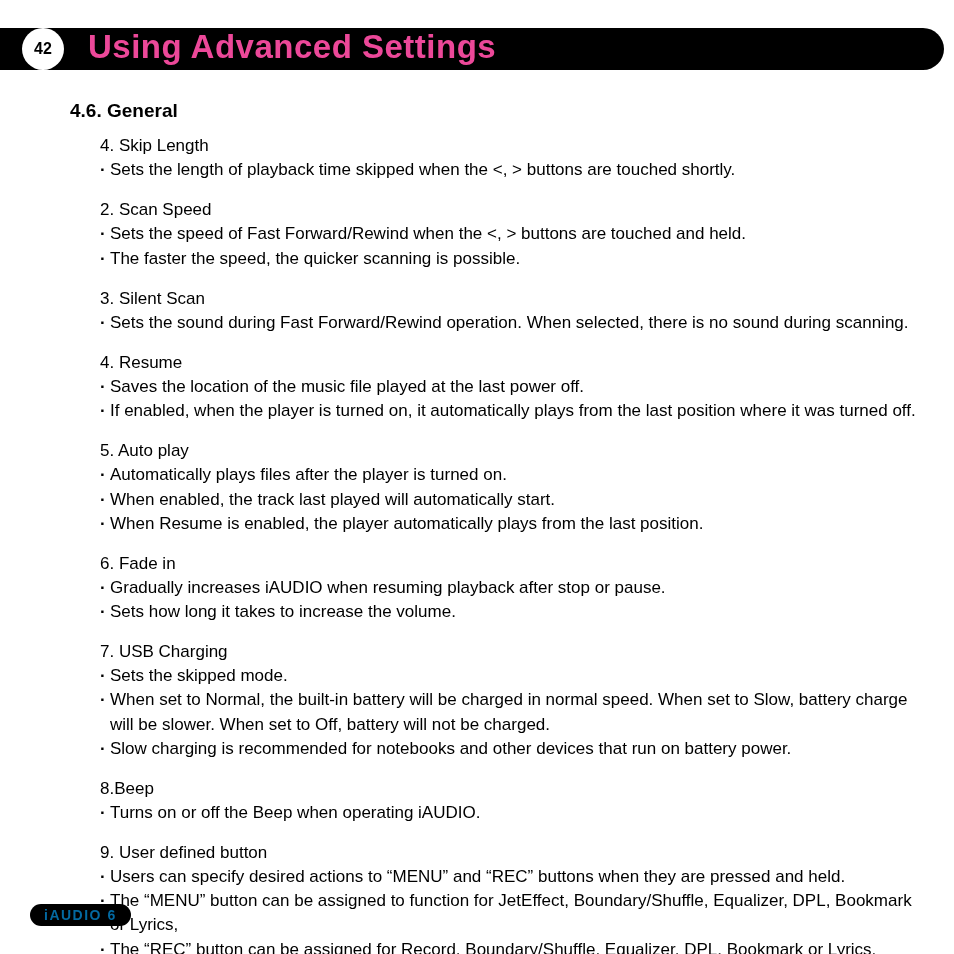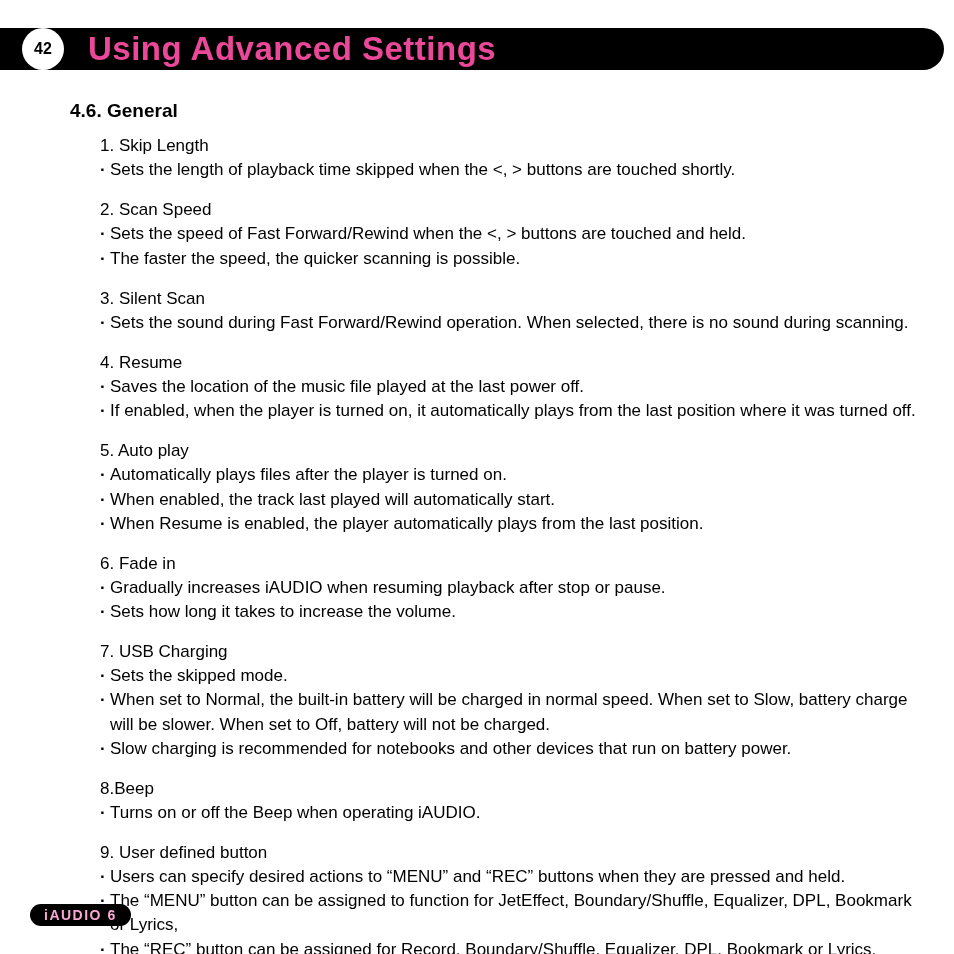--- a/index.html
+++ b/index.html
@@ -11,21 +11,20 @@
     height: 954px;
     position: relative;
     color: #000;
   }
   .header-bar {
     position: relative;
     margin-top: 28px;
     height: 42px;
     background: #000;
     display: flex;
-    align-items: center;
     border-top-right-radius: 21px;
     border-bottom-right-radius: 21px;
     margin-right: 10px;
   }
   .page-number-pill {
     position: absolute;
     left: 22px;
     top: 50%;
     transform: translateY(-50%);
     width: 42px;
@@ -71,21 +70,21 @@
     position: absolute;
     left: 0;
     top: 0;
     font-weight: bold;
   }
   .footer-badge {
     position: absolute;
     left: 30px;
     bottom: 28px;
     background: #000;
-    color: #f9a8d4;
+    color: #0369a1;
     font-size: 14px;
     font-weight: bold;
     letter-spacing: 1.5px;
     padding: 3px 14px;
     border-radius: 11px;
   }
 </style>
 </head>
 <body>
 
@@ -93,21 +92,21 @@
   <div class="page-number-pill">
     <span>42</span>
   </div>
   <span class="header-title">Using Advanced Settings</span>
 </div>
 
 <div class="content">
   <div class="section-heading">4.6. General</div>
   <div id="items-container">
       <div class="item-block">
-        <span class="item-title">1. Skip Length</span>
+        <span class="item-title">4. Skip Length</span>
         <div class="bullet-line">Sets the length of playback time skipped when the &lt;, &gt; buttons are touched shortly.</div>
       </div>
       <div class="item-block">
         <span class="item-title">2. Scan Speed</span>
         <div class="bullet-line">Sets the speed of Fast Forward/Rewind when the &lt;, &gt; buttons are touched and held.</div>
         <div class="bullet-line">The faster the speed, the quicker scanning is possible.</div>
       </div>
       <div class="item-block">
         <span class="item-title">3. Silent Scan</span>
         <div class="bullet-line">Sets the sound during Fast Forward/Rewind operation. When selected, there is no sound during scanning.</div>

